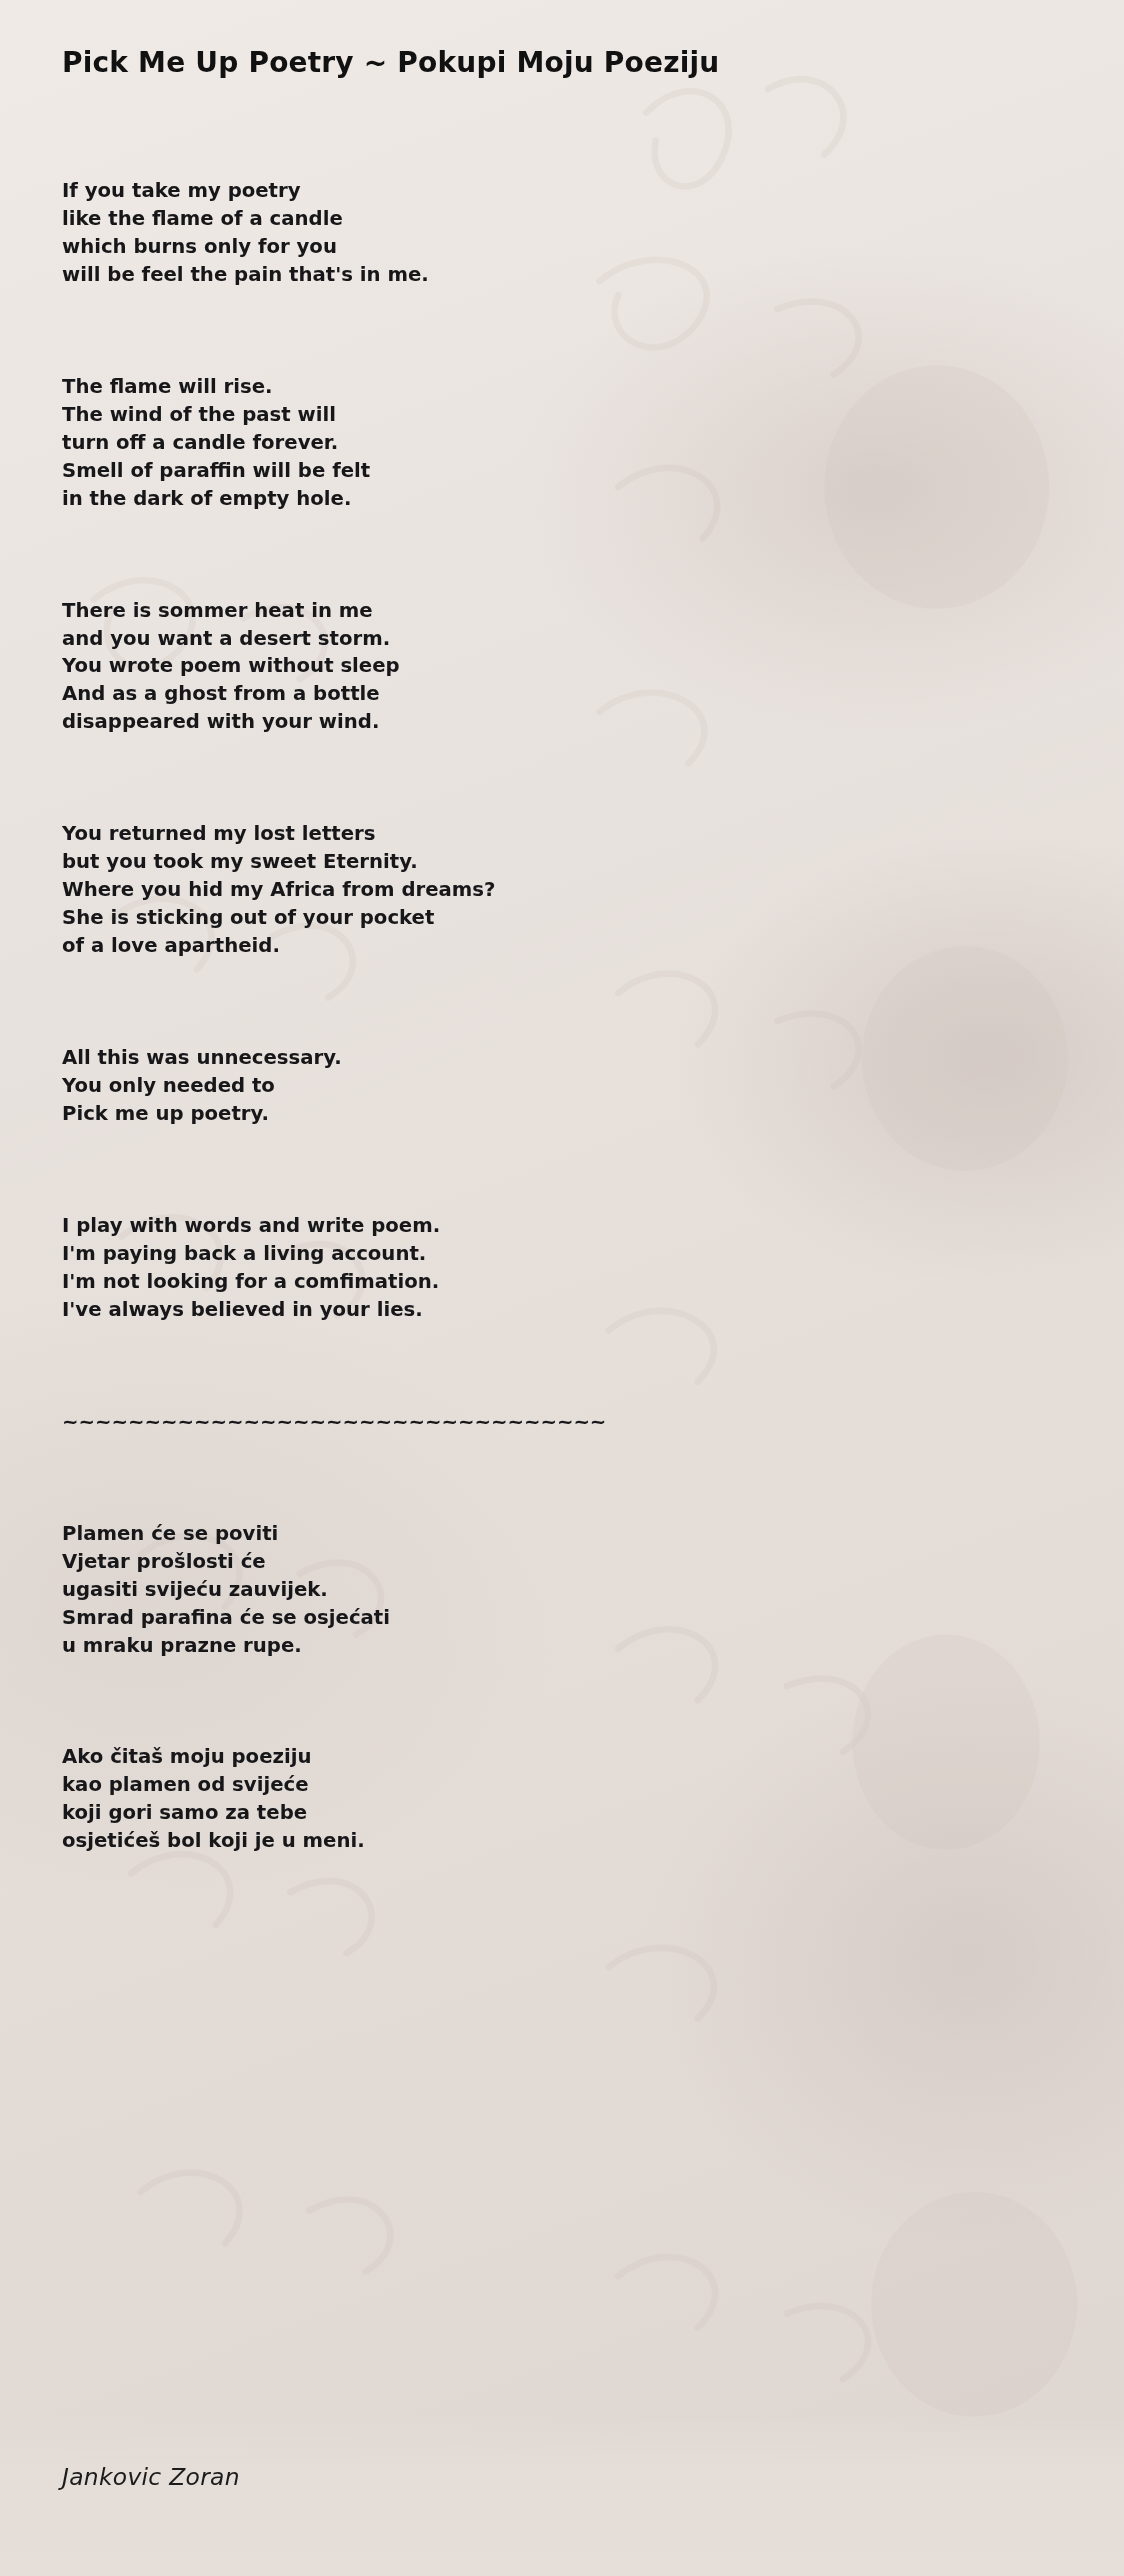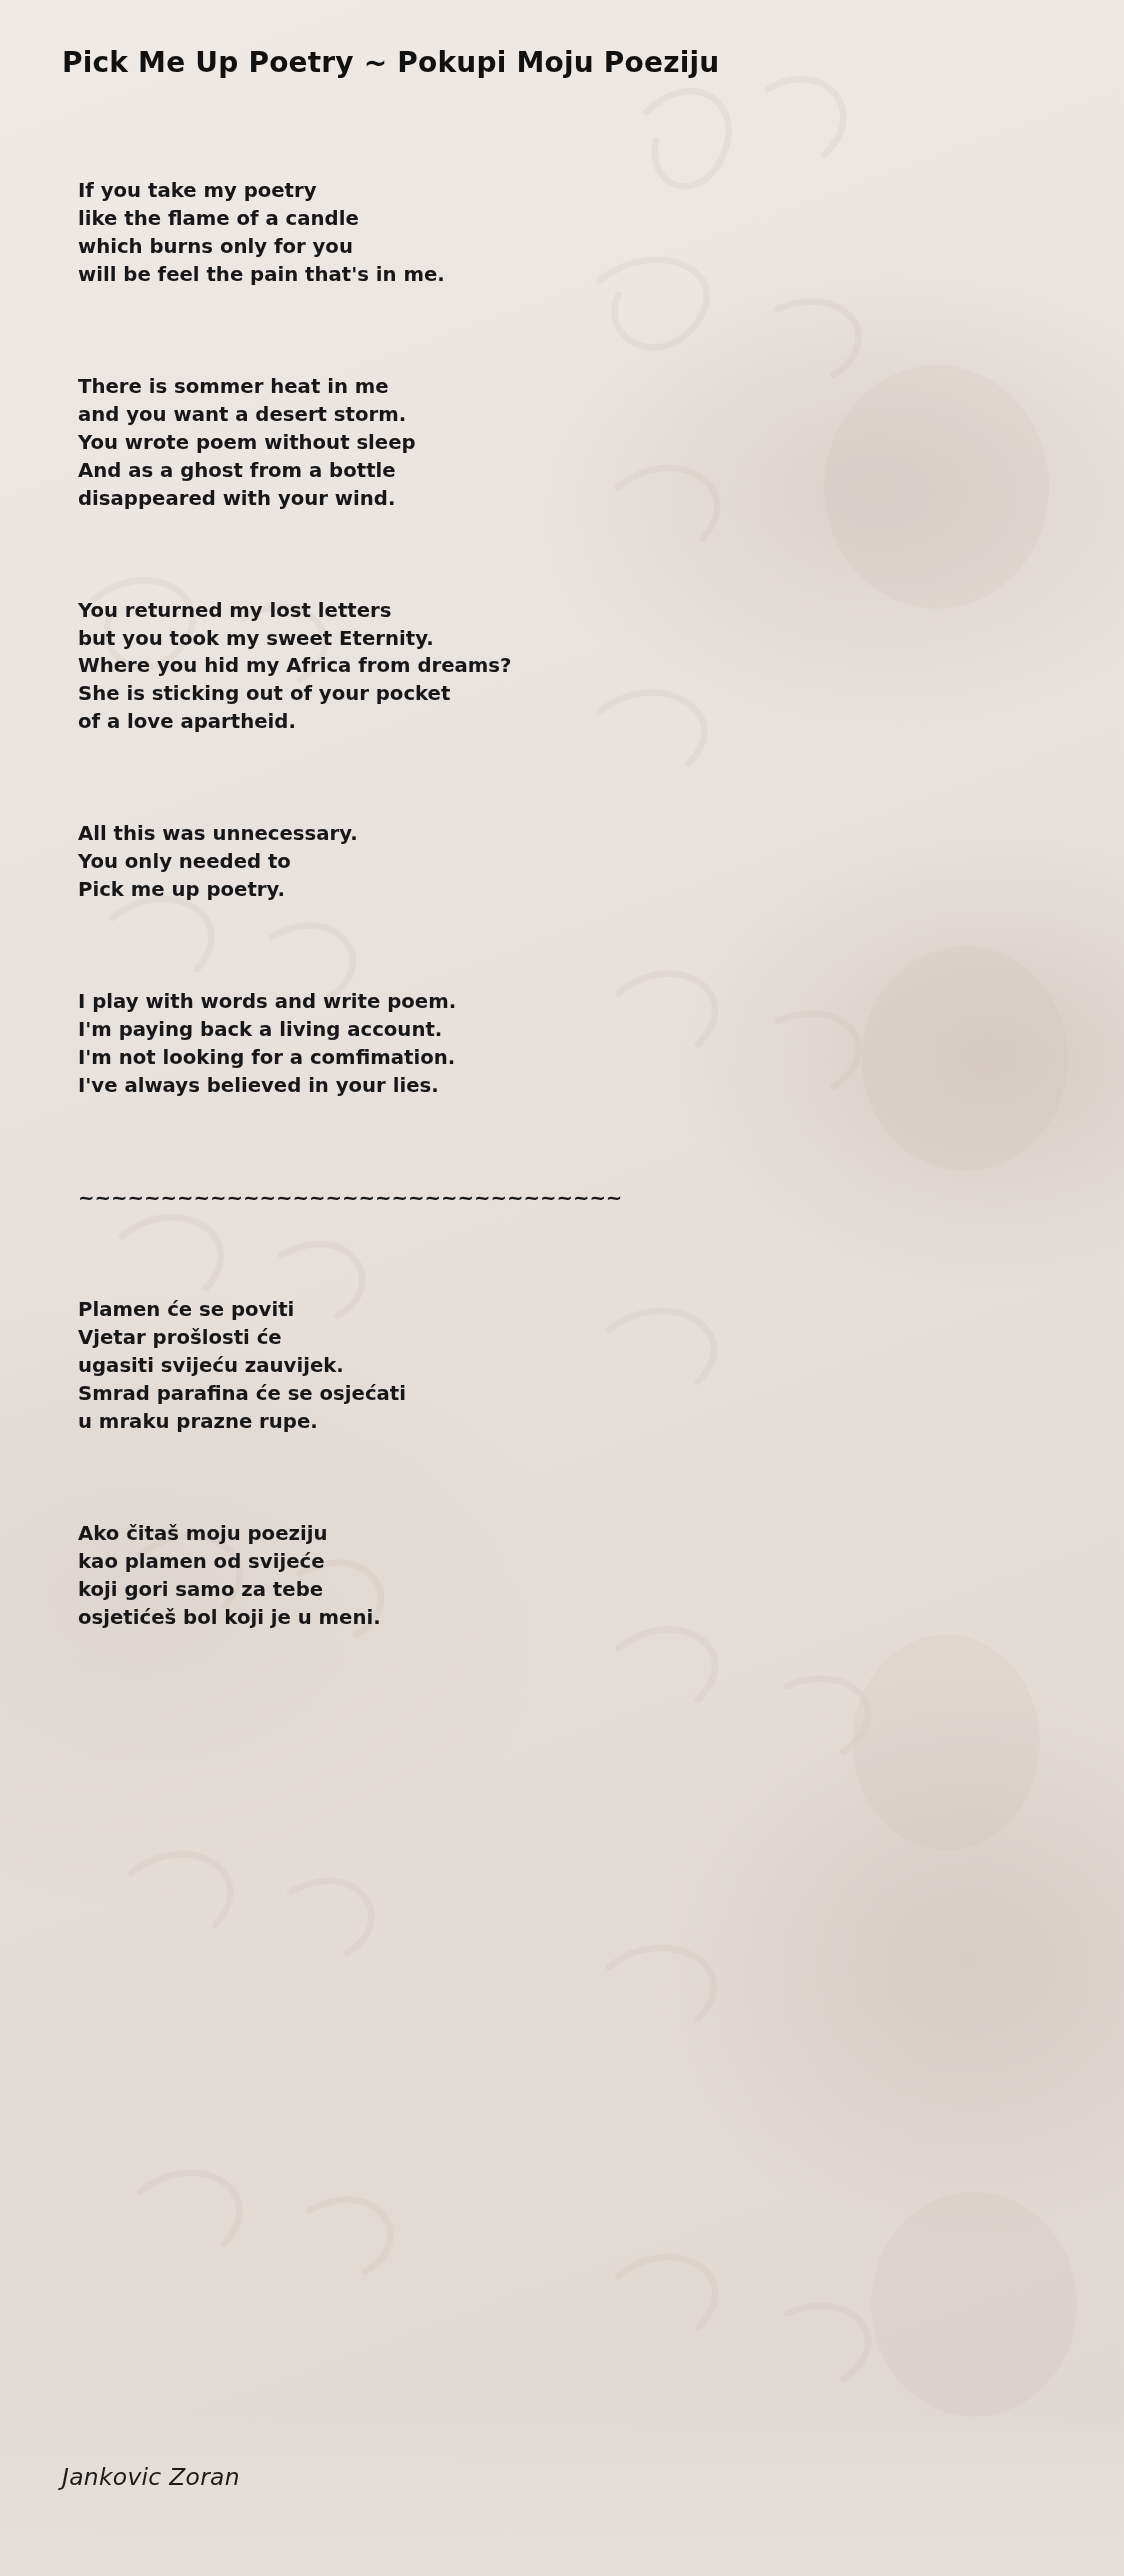--- a/index.html
+++ b/index.html
@@ -48,21 +48,21 @@
     margin: 0 0 41px 0;
     line-height: 1.25;
   }
   .poem {
     font-size: 19.7px;
     line-height: 1.42;
     font-weight: bold;
     color: #17171a;
     white-space: pre-wrap;
   }
-  .poem .stanza { margin: 0 0 28px 16px; }
+  .poem .stanza { margin: 0 0 28px 0; }
   .divider-line { letter-spacing: 0px; }
   .section-sr {
     font-weight: bold;
   }
   .footer {
     position: absolute;
     left: 0;
     right: 0;
     bottom: 0;
     z-index: 2;
@@ -124,20 +124,25 @@
   </div>
 
   <div class="content">
     <h1 class="title">Pick Me Up Poetry ~ Pokupi Moju Poeziju</h1>
 
     <div class="poem">
       <p class="stanza">If you take my poetry
 like the flame of a candle
 which burns only for you
 will be feel the pain that's in me.</p>
+      <p class="stanza">The flame will rise.
+The wind of the past will
+turn off a candle forever.
+Smell of paraffin will be felt
+in the dark of empty hole.</p>
       <p class="stanza">There is sommer heat in me
 and you want a desert storm.
 You wrote poem without sleep
 And as a ghost from a bottle
 disappeared with your wind.</p>
       <p class="stanza">You returned my lost letters
 but you took my sweet Eternity.
 Where you hid my Africa from dreams?
 She is sticking out of your pocket
 of a love apartheid.</p>

